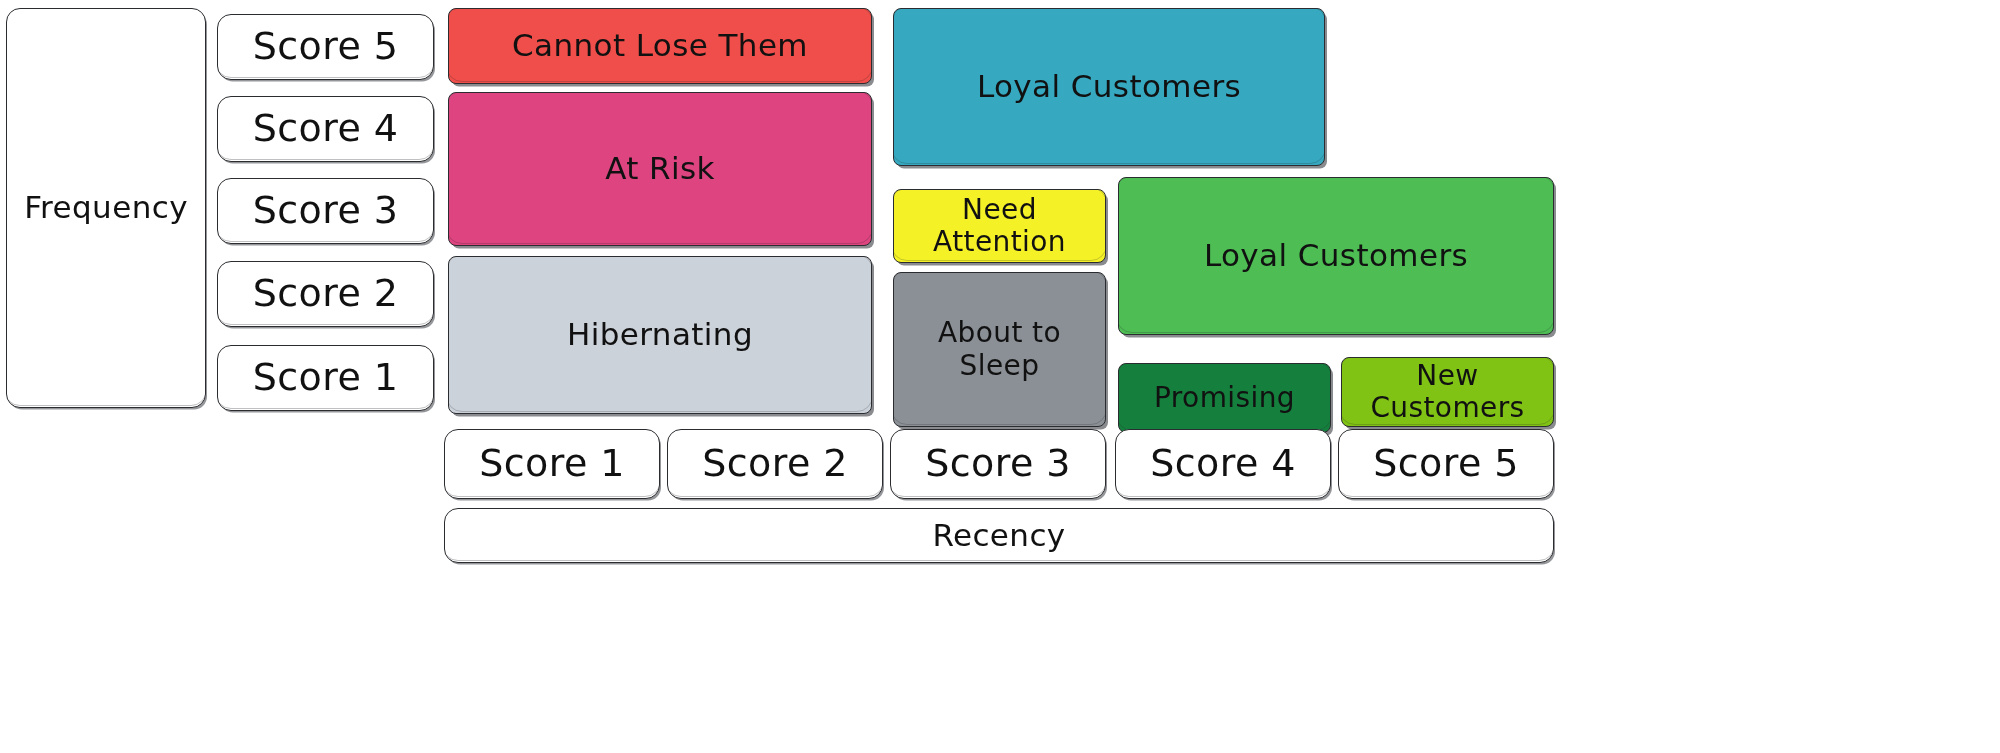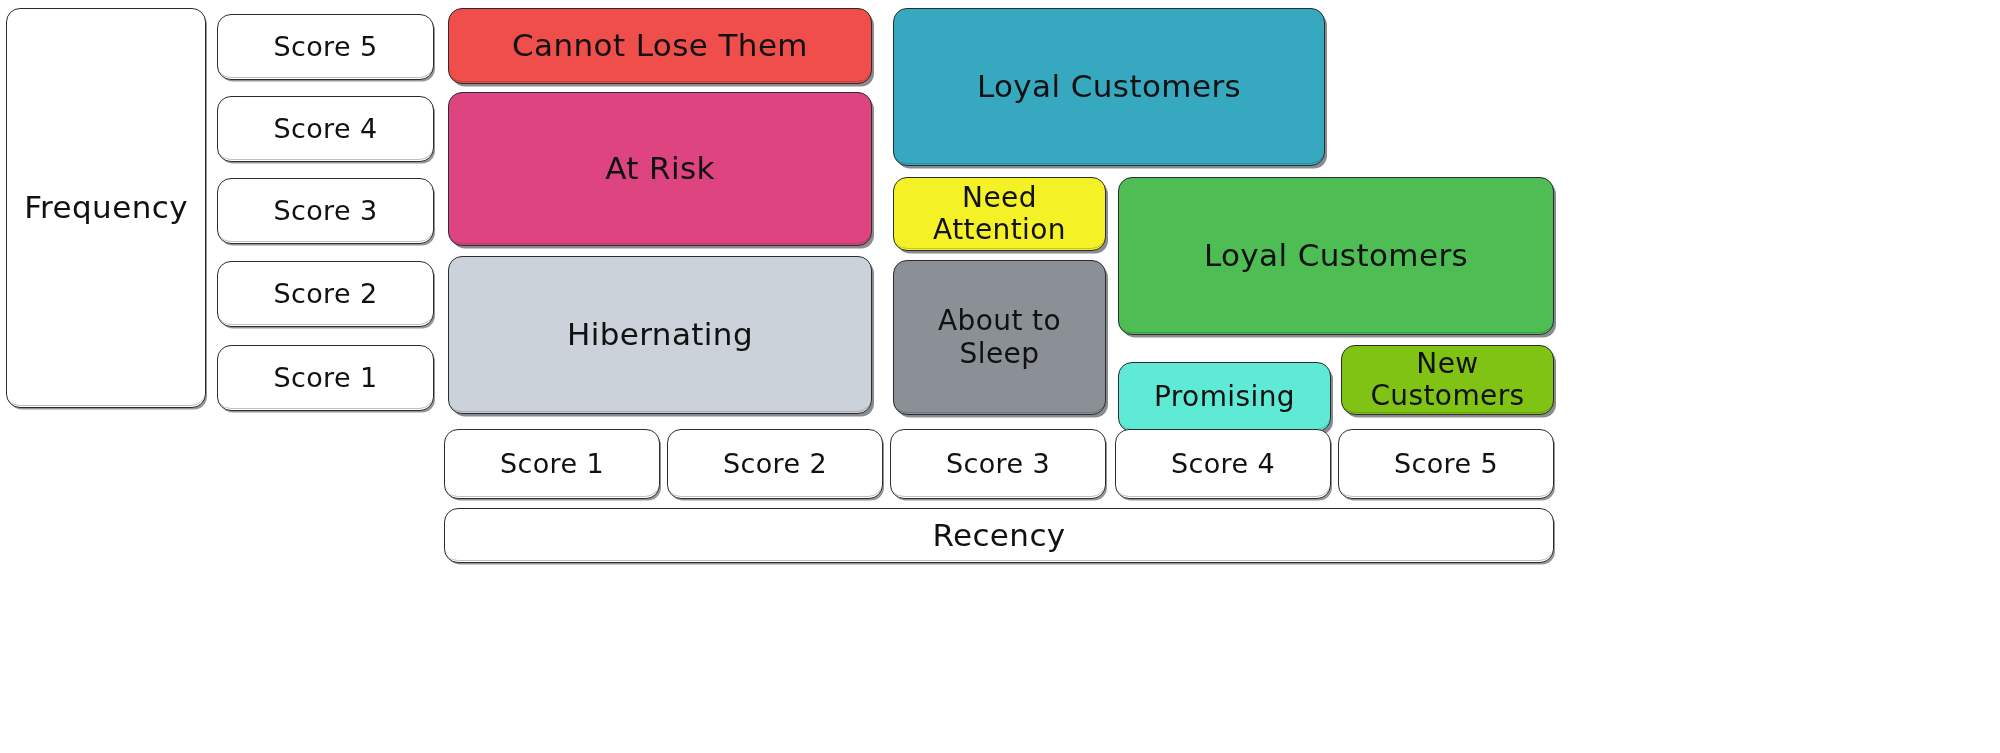--- a/index.html
+++ b/index.html
@@ -34,35 +34,35 @@
   
   .box.outline{
     background:#ffffff;
     border:1.6px solid #2a2c2f;
     border-radius:14px;
     box-shadow:2px 2.5px 0 -1px rgba(60,64,70,.55);
   }
   
   .box.filled{
     border:1.6px solid #2a2c2f;
-    border-radius:14px;
+    border-radius:8px;
     box-shadow:3px 3.5px 0 -1px rgba(40,44,50,.55);
   }
   .box .lbl{
     display:block;
     padding:0 10px;
     pointer-events:none;
   }
 
   
   .t-axis   { font-size:31px; }
-  .t-score  { font-size:27px; }
+  .t-score  { font-size:38px; }
   .t-seg-lg { font-size:31px; }
   .t-seg-md { font-size:29px; }
-  .t-seg-sm { font-size:28px; }
+  .t-seg-sm { font-size:28px;margin-top:12px; }
 
   
   .box::after{
     content:"";
     position:absolute;
     inset:-3px -2px 1px -3px;
     border-radius:16px;
     border:1px solid rgba(45,48,54,.30);
     pointer-events:none;
   }
@@ -115,21 +115,21 @@
   </div>
 
   <div class="box filled t-seg-lg" style="left:1118px; top:177px; width:436px; height:158px; background:#4dbd54;">
     <span class="lbl">Loyal Customers</span>
   </div>
 
   <div class="box filled t-seg-sm" style="left:893px; top:260px; width:213px; height:155px; background:#8b9096;">
     <span class="lbl">About to Sleep</span>
   </div>
 
-  <div class="box filled t-seg-sm" style="left:1118px; top:362px; width:213px; height:70px; background:#5eead4;">
+  <div class="box filled t-seg-sm" style="left:1118px; top:351px; width:213px; height:70px; background:#15803d;">
     <span class="lbl">Promising</span>
   </div>
 
   <div class="box filled t-seg-sm" style="left:1341px; top:345px; width:213px; height:70px; background:#80c315;">
     <span class="lbl">New Customers</span>
   </div>
 
   <div class="box outline t-score" style="left:444px; top:429px; width:216px; height:70px;">
     <span class="lbl">Score 1</span>
   </div>

